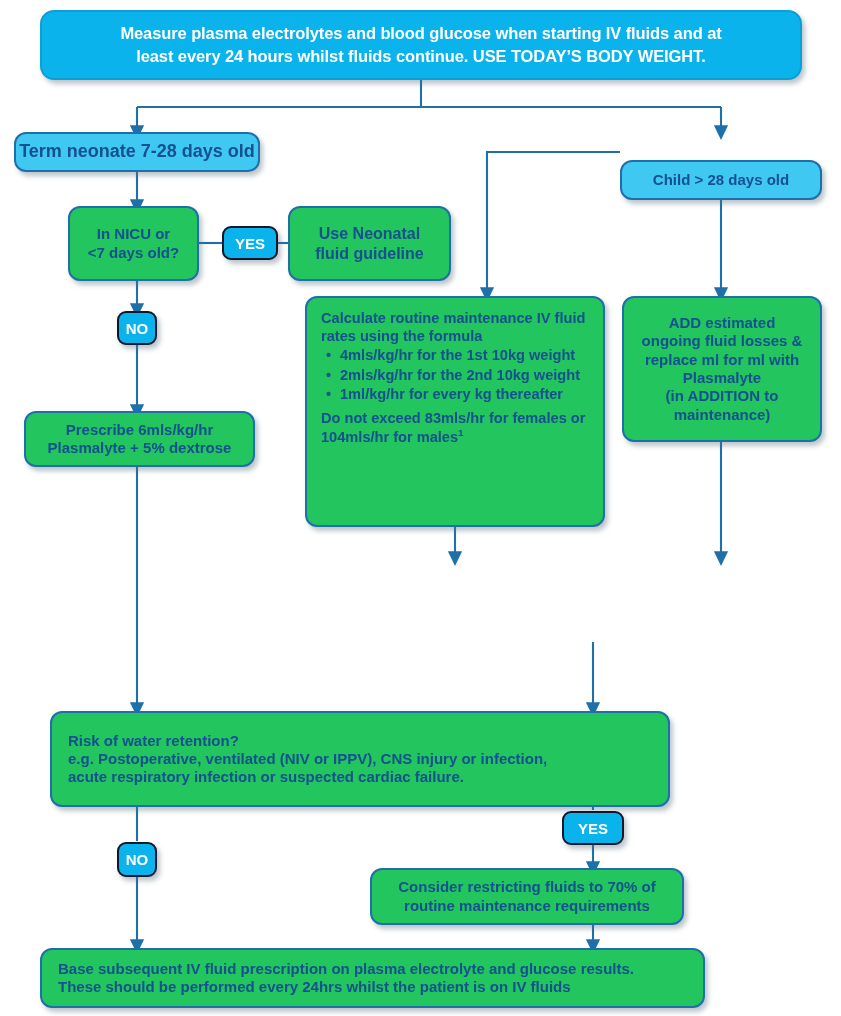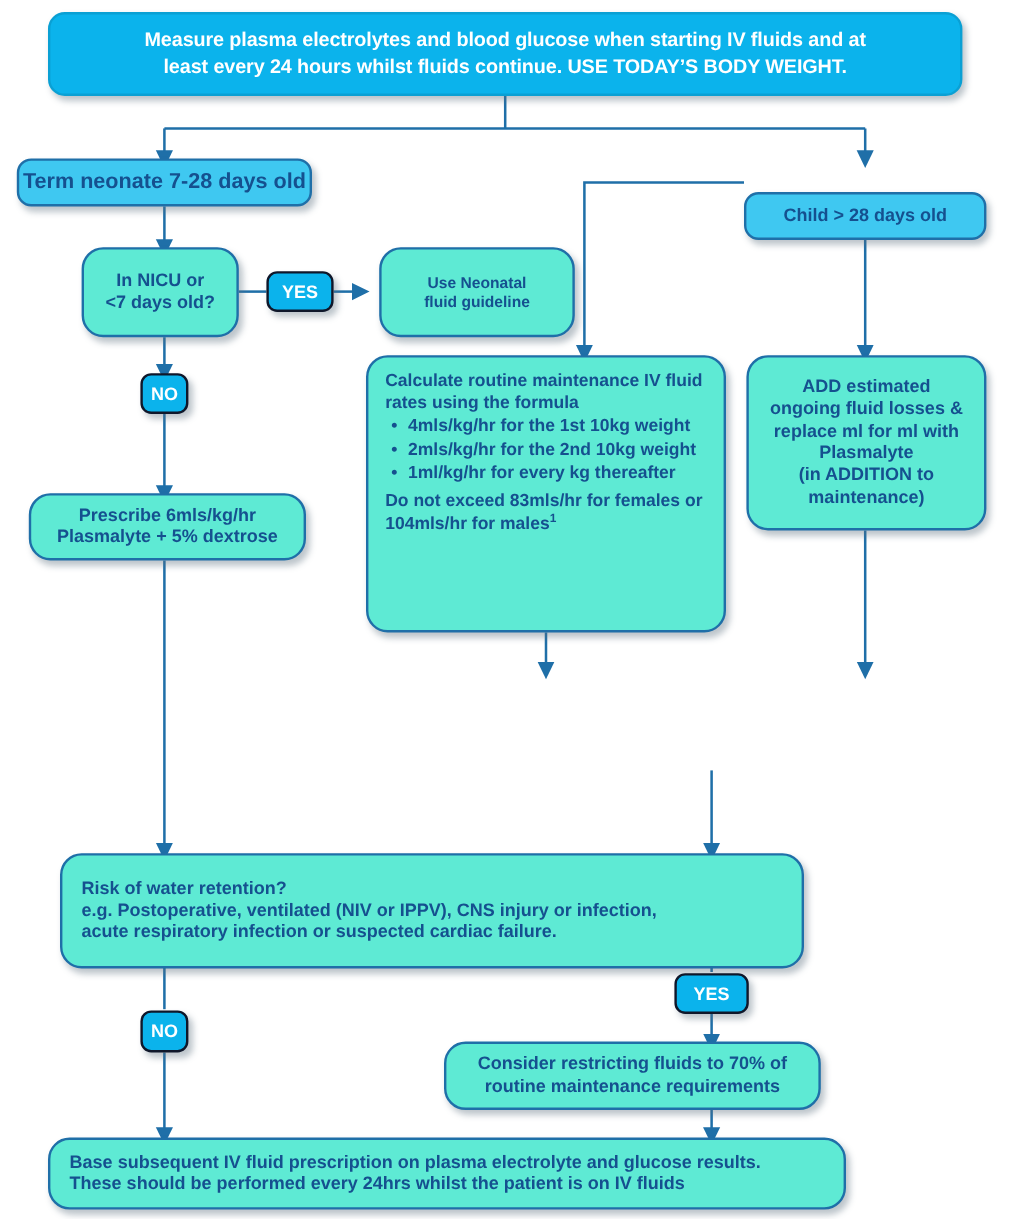--- a/index.html
+++ b/index.html
@@ -34,22 +34,21 @@
     align-items: center;
     justify-content: center;
     text-align: center;
     color: #15508f;
     font-weight: bold;
     line-height: 1.22;
     box-shadow: 3px 4px 5px rgba(90,110,125,0.40);
     z-index: 2;
   }
   .node.light {
-    background: #5eead4;
-    border-radius: 18px;
+    background: #22c55e;
   }
   .node.mid {
     background: #3fc8f1;
   }
   .node.header {
     background: #0bb3ec;
     color: #ffffff;
     border-color: #0aa0d4;
     border-radius: 14px;
     font-size: 16.5px;
@@ -177,21 +176,21 @@
     <div class="txt-lines">
       <span class="ln">In NICU or</span>
       <span class="ln">&lt;7 days old?</span>
     </div>
   </div>
 
   <div class="badge" style="left:222px; top:226px; width:56px; height:34px;">
     <span>YES</span>
   </div>
 
-  <div class="node light" style="left:316px; top:206px; width:163px; height:75px; font-size:13px;">
+  <div class="node light" style="left:288px; top:206px; width:163px; height:75px; font-size:16px;">
     <div class="txt-lines">
       <span class="ln">Use Neonatal</span>
       <span class="ln">fluid guideline</span>
     </div>
   </div>
 
   <div class="badge" style="left:117px; top:311px; width:40px; height:34px;">
     <span>NO</span>
   </div>
 

